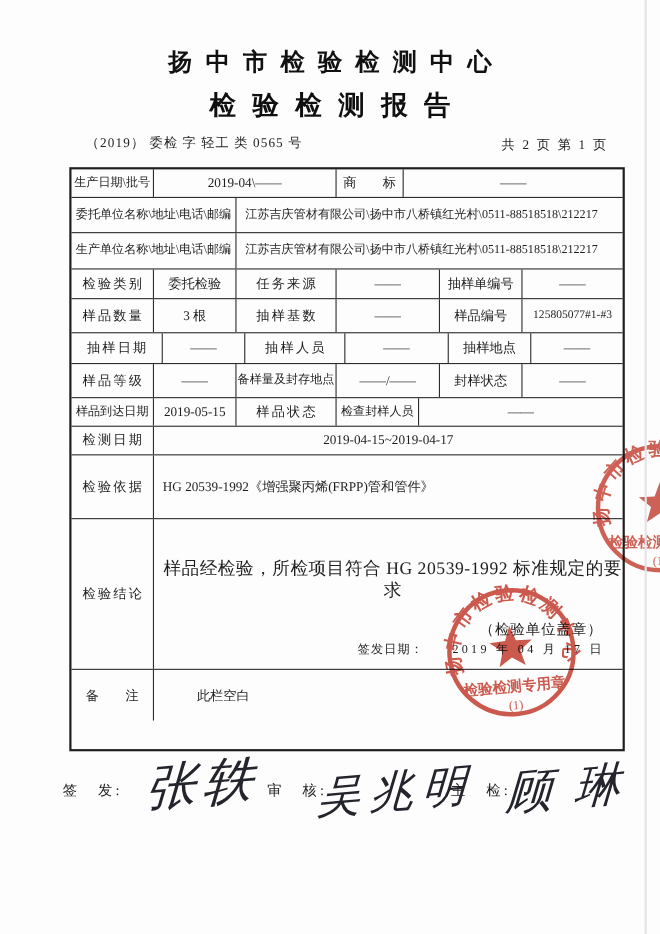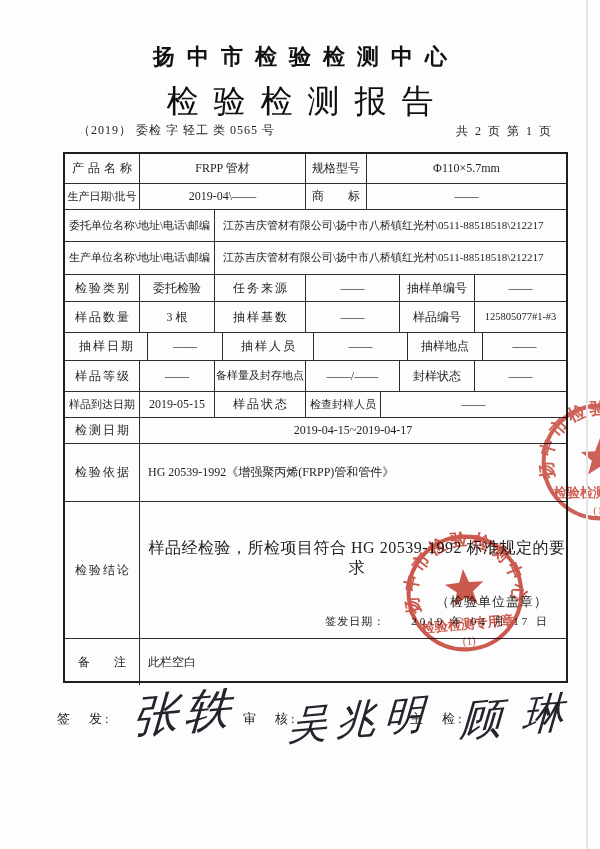--- a/index.html
+++ b/index.html
@@ -8,31 +8,31 @@
     background:#fdfdfd;
     font-family:"Liberation Serif","DejaVu Serif",serif;
     color:#1e1e1e;
   }
   .org-title{
     position:absolute;top:42px;left:0;width:600px;text-align:center;
     font-size:22px;font-weight:bold;letter-spacing:12px;text-indent:12px;color:#111;
   }
   .report-title{
     position:absolute;top:80px;left:0;width:600px;text-align:center;
-    font-size:32px;font-weight:normal;letter-spacing:15px;text-indent:15px;color:#0f0f0f;
+    font-size:24px;font-weight:bold;letter-spacing:15px;text-indent:15px;color:#0f0f0f;
   }
   .doc-no{position:absolute;top:122px;left:78px;font-size:12px;letter-spacing:1px;}
   .page-info{position:absolute;top:123px;right:47px;font-size:12px;letter-spacing:2px;}
 
   .report-table{
     position:absolute;left:63px;top:152px;width:505px;height:531px;
     border:2px solid #1f1f1f;box-sizing:border-box;background:transparent;
   }
   .row{display:flex;border-bottom:1px solid #2c2c2c;box-sizing:border-box;}
-  .row.last{border-bottom:none;}
+  .row.last{border-bottom:none;gap:31px;}
   .cell{
     display:flex;align-items:center;justify-content:center;
     border-right:1px solid #2c2c2c;box-sizing:border-box;
     font-size:12px;text-align:center;overflow:hidden;line-height:1.25;
   }
   .cell.end{border-right:none;}
   .cell.flex1{flex:1;}
   .la{justify-content:flex-start;padding-left:8px;text-align:left;}
   .sp2{letter-spacing:2px;text-indent:2px;}
   .sp4{letter-spacing:4px;text-indent:4px;}
@@ -63,26 +63,20 @@
 </head>
 <body>
 
 <div class="org-title">扬中市检验检测中心</div>
 <div class="report-title">检验检测报告</div>
 <div class="doc-no">（2019） 委检 字 轻工 类 0565 号</div>
 <div class="page-info">共 2 页 第 1 页</div>
 
 <div class="report-table">
 
-  <div class="row" style="height:30px">
-    <div class="cell sp4" style="width:75px">产品名称</div>
-    <div class="cell" style="width:166px">FRPP 管材</div>
-    <div class="cell" style="width:61px">规格型号</div>
-    <div class="cell end flex1">Φ110×5.7mm</div>
-  </div>
 
   <div class="row" style="height:26px">
     <div class="cell small" style="width:75px">生产日期\批号</div>
     <div class="cell" style="width:166px">2019-04\——</div>
     <div class="cell" style="width:61px">商　　标</div>
     <div class="cell end flex1">——</div>
   </div>
 
   <div class="row" style="height:32px">
     <div class="cell small" style="width:150px">委托单位名称\地址\电话\邮编</div>

